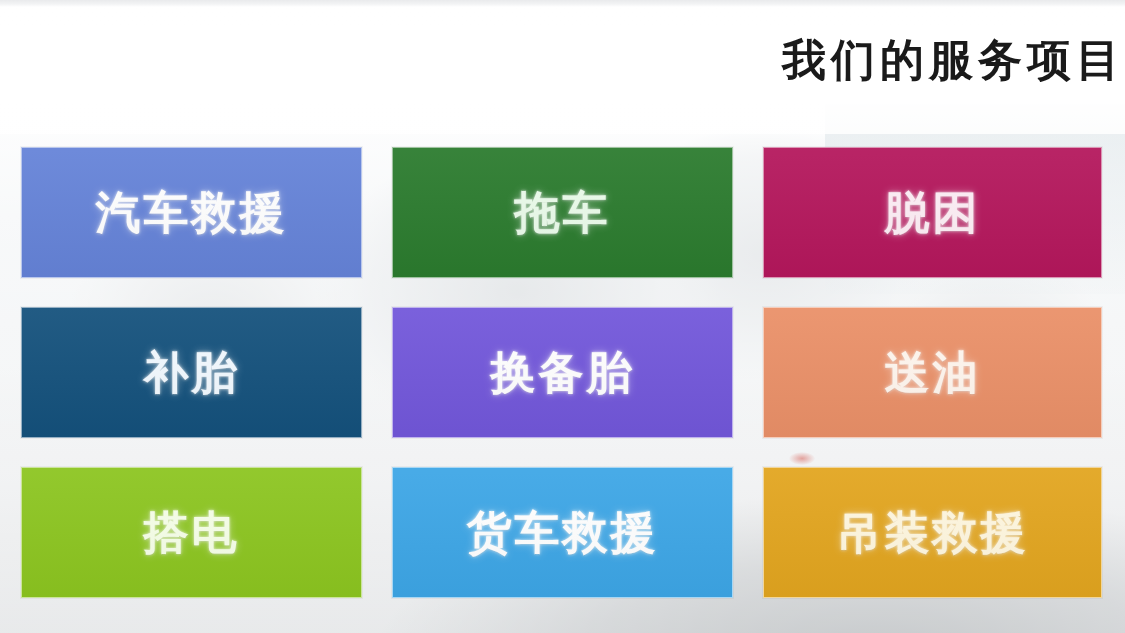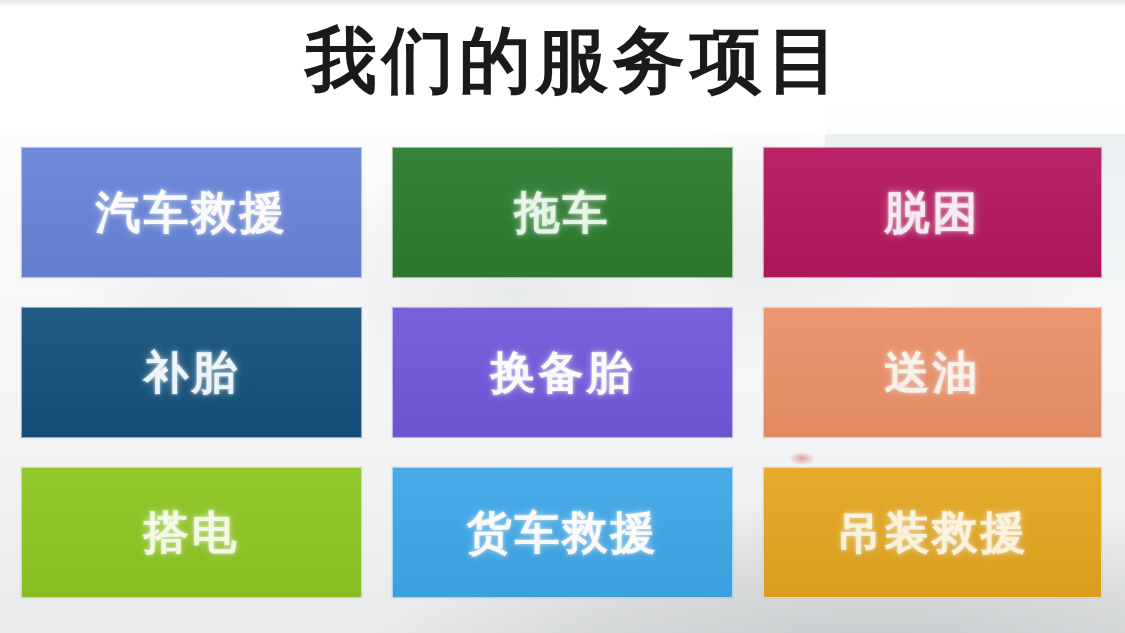--- a/index.html
+++ b/index.html
@@ -73,22 +73,22 @@
     left: 789px; top: 452px;
     width: 26px; height: 13px;
     border-radius: 50%;
     background: radial-gradient(ellipse at center, rgba(214,96,86,0.55), rgba(214,96,86,0) 72%);
   }
 
   
   .headline {
     position: absolute;
     top: 14px; left: 0; right: 0;
-    text-align: center;
-    font-size: 72px;
+    text-align: right;
+    font-size: 44px;
     line-height: 92px;
     font-weight: 700;
     letter-spacing: 5px;
     color: #1a1a1a;
     white-space: nowrap;
     padding-left: 24px;
   }
 
   
   .grid {

